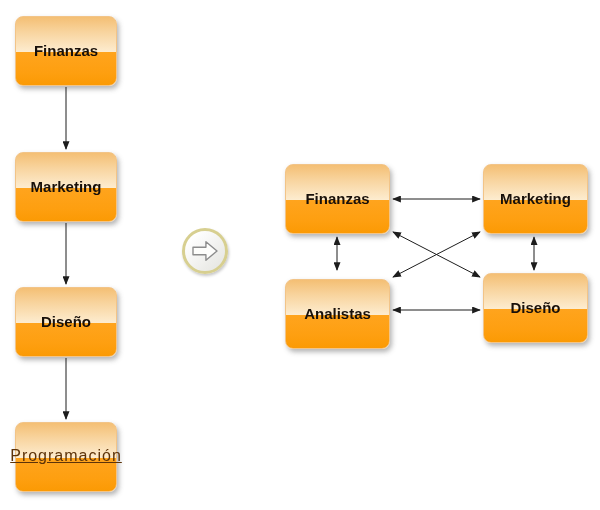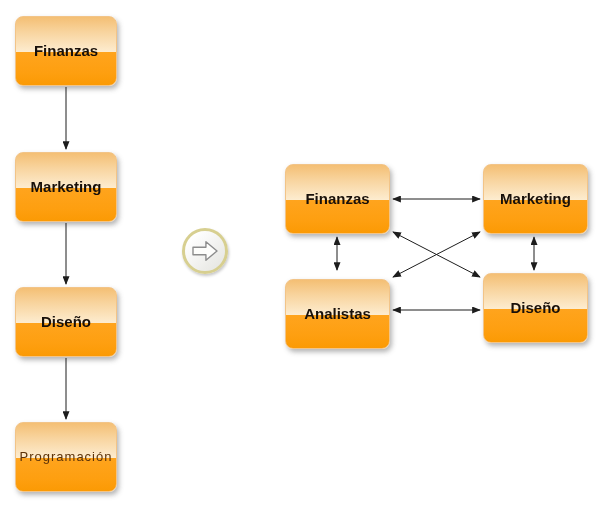--- a/index.html
+++ b/index.html
@@ -37,23 +37,24 @@
   .node-label {
     font-weight: bold;
     font-size: 15px;
     color: #18100a;
     text-align: center;
     line-height: 1;
     padding-bottom: 2px;
   }
   .node--programacion .node-label {
     font-weight: normal;
-    font-size: 13px;
+    font-size: 16px;
     letter-spacing: 1px;
     color: #5d3309;
+    text-decoration: underline;
   }
   #connector-layer {
     position: absolute;
     left: 0; top: 0;
     width: 600px;
     height: 510px;
     pointer-events: none;
   }
   .connector {
     stroke: #1d1d1d;

